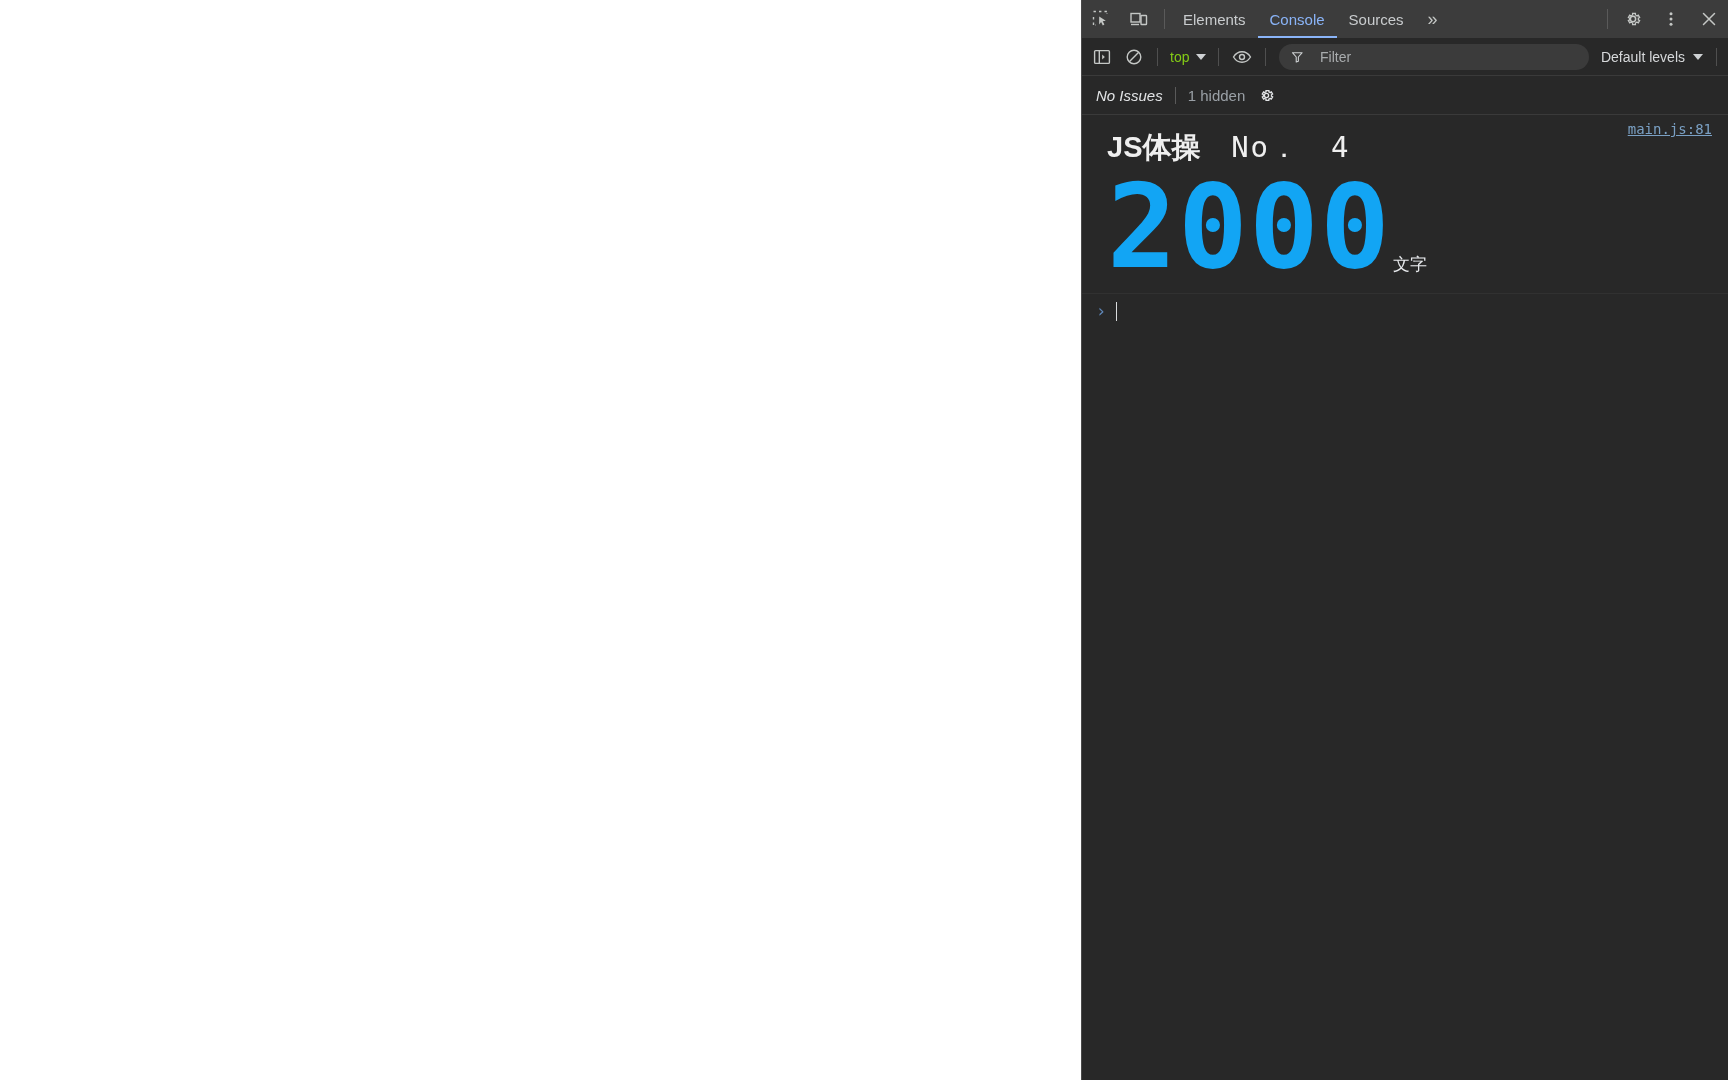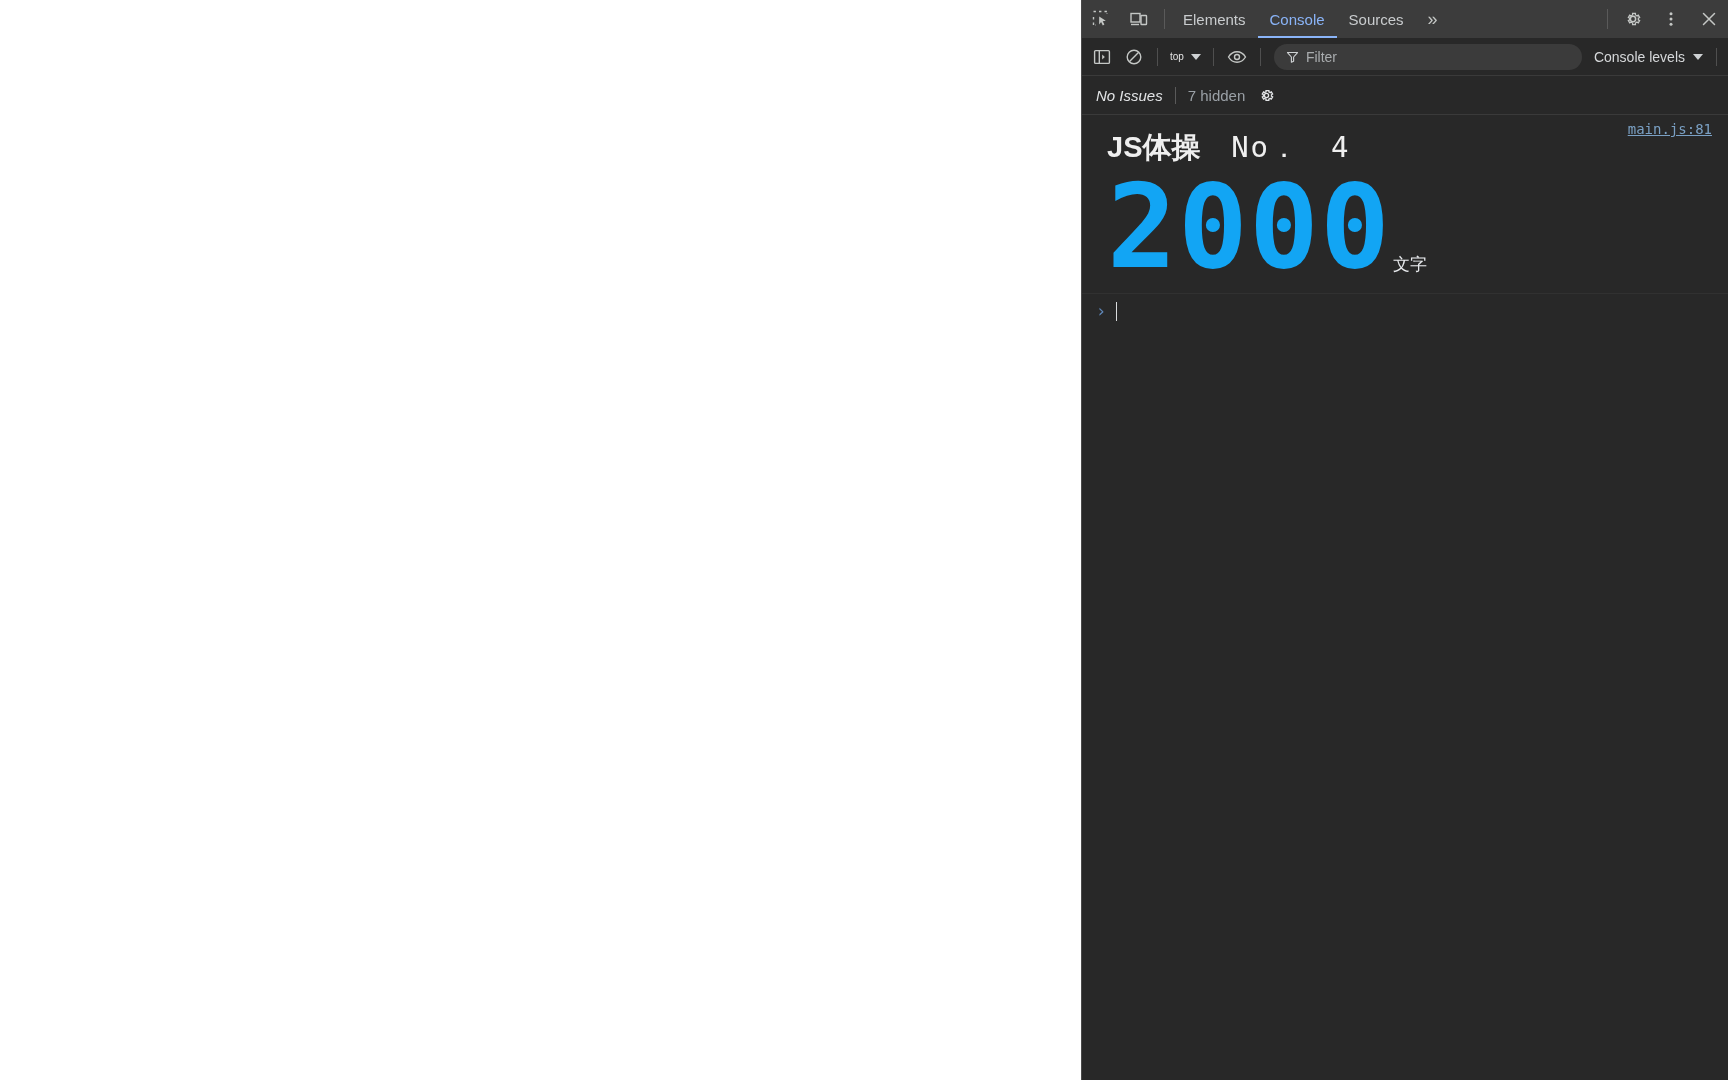--- a/index.html
+++ b/index.html
@@ -111,40 +111,40 @@
   .ct-sep {
     width: 1px; height: 18px;
     background: #4f4f4f;
     margin: 0 7px;
     flex: 0 0 1px;
   }
   .ct-select {
     display: flex;
     align-items: center;
     gap: 7px;
-    font-size: 10px;
-    color: #e5e5e5;
+    font-size: 14px;
+    color: #84cc16;
     padding: 0 5px;
     height: 26px;
     white-space: nowrap;
   }
   .caret {
     width: 0; height: 0;
     border-left: 5px solid transparent;
     border-right: 5px solid transparent;
     border-top: 6px solid #cfd2d4;
   }
   .filter-box {
     flex: 1 1 auto;
     height: 26px;
     background: #3b3b3b;
     border-radius: 13px;
     display: flex;
     align-items: center;
-    gap: 7px;
+    gap: 16px;
     padding: 0 12px;
     margin: 0 6px;
     min-width: 60px;
   }
   .filter-box input {
     background: transparent;
     border: none;
     outline: none;
     color: #d6d8da;
     font-size: 14px;
@@ -363,31 +363,31 @@
       <div class="ct-sep"></div>
 
       <div class="filter-box">
         <svg width="14" height="14" viewBox="0 0 14 14" fill="none">
           <path d="M1.6 2.2h10.8L8.2 7v4.6L5.8 12.6V7z" stroke="#cfd2d4" stroke-width="1.2" stroke-linejoin="round"></path>
         </svg>
         <input type="text" value="" placeholder="Filter" style="">
       </div>
 
       <div class="levels">
-        <span>Console levels</span>
+        <span>Default levels</span>
         <span class="caret"></span>
       </div>
 
       <div class="ct-sep"></div>
     </div>
 
     <div class="issues-bar">
       <span class="issues-text">No Issues</span>
       <span class="issues-sep"></span>
-      <span class="issues-hidden">7 hidden</span>
+      <span class="issues-hidden">1 hidden</span>
       <span class="issues-gear">
         <svg width="19" height="19" viewBox="0 0 20 20" fill="none">
           <path d="M10 7.1a2.9 2.9 0 100 5.8 2.9 2.9 0 000-5.8zm0 4.4a1.5 1.5 0 110-3 1.5 1.5 0 010 3z" fill="currentColor"></path>
           <path d="M16.4 11.5l-1.2-.7a5.6 5.6 0 000-1.6l1.2-.7-1.3-2.2-1.2.7a5.3 5.3 0 00-1.4-.8V4.8H9.5v1.4c-.5.2-1 .4-1.4.8l-1.2-.7-1.3 2.2 1.2.7a5.6 5.6 0 000 1.6l-1.2.7 1.3 2.2 1.2-.7c.4.4.9.6 1.4.8v1.4h2.9v-1.4c.5-.2 1-.5 1.4-.8l1.2.7 1.4-2.2z" stroke="currentColor" stroke-width="1.4" fill="none"></path>
         </svg>
       </span>
     </div>
 
     <div class="console-body">
 

